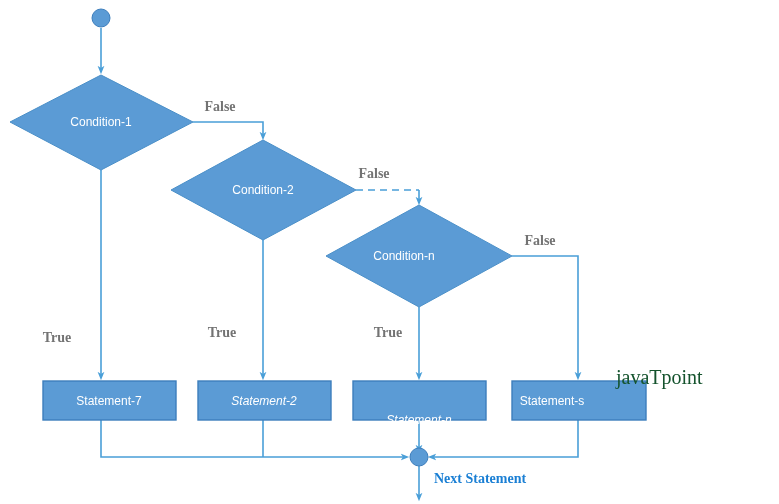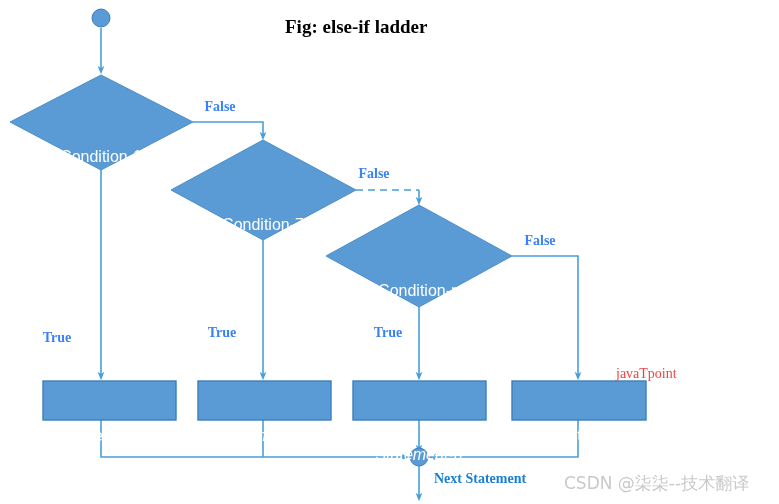--- a/index.html
+++ b/index.html
@@ -19,29 +19,28 @@
     position: absolute;
     left: 0;
     top: 0;
     width: 779px;
     height: 504px;
   }
   .node-label {
     position: absolute;
     color: #ffffff;
     font-family: "Liberation Sans", sans-serif;
-    font-size: 16px;
+    font-size: 12px;
     white-space: nowrap;
     transform: translate(-50%, -50%);
     pointer-events: none;
-    margin-top: 35px;
   }
   .edge-label {
     position: absolute;
-    color: #3b82f6;
+    color: #737373;
     font-family: "Liberation Serif", serif;
     font-weight: bold;
     font-size: 14px;
     white-space: nowrap;
     transform: translate(-50%, -50%);
   }
   #diagram-title {
     position: absolute;
     left: 285px;
     top: 16px;
@@ -59,23 +58,23 @@
     font-family: "Liberation Serif", serif;
     font-weight: bold;
     font-size: 14px;
     white-space: nowrap;
     text-align: right;
   }
   #javatpoint-watermark {
     position: absolute;
     left: 616px;
     top: 366px;
-    color: #ef4444;
+    color: #14532d;
     font-family: "Liberation Serif", serif;
-    font-size: 14px;
+    font-size: 20px;
     white-space: nowrap;
   }
   #csdn-watermark {
     position: absolute;
     left: 564px;
     top: 472px;
     color: #c9c9c9;
     font-family: "DejaVu Sans", sans-serif;
     font-size: 17px;
     white-space: nowrap;
@@ -127,37 +126,35 @@
     <polygon points="419,205 512,256 419,307 326,256" fill="#5b9bd5" stroke="#4a8fc8" stroke-width="1"></polygon>
 
     <rect x="43" y="381" width="133" height="39" fill="#5b9bd5" stroke="#3d7ebc" stroke-width="1.4"></rect>
     <rect x="198" y="381" width="133" height="39" fill="#5b9bd5" stroke="#3d7ebc" stroke-width="1.4"></rect>
     <rect x="353" y="381" width="133" height="39" fill="#5b9bd5" stroke="#3d7ebc" stroke-width="1.4"></rect>
     <rect x="512" y="381" width="134" height="39" fill="#5b9bd5" stroke="#3d7ebc" stroke-width="1.4"></rect>
 
     <circle cx="419" cy="457" r="9" fill="#5b9bd5" stroke="#3d7ebc" stroke-width="1"></circle>
   </svg>
 
-  <div id="diagram-title">Fig: else-if ladder</div>
 
   <div class="node-label" style="left:101px; top:122px;">Condition-1</div>
-  <div class="node-label" style="left:263px; top:190px;">Condition-7</div>
-  <div class="node-label" style="left:419px; top:256px;">Condition-n</div>
+  <div class="node-label" style="left:263px; top:190px;">Condition-2</div>
+  <div class="node-label" style="left:404px; top:256px;">Condition-n</div>
 
   <div class="node-label" style="left:109px; top:401px;">Statement-7</div>
   <div class="node-label" style="left:264px; top:401px;font-style:italic;">Statement-2</div>
   <div class="node-label" style="left:419px; top:420px;font-style:italic;">Statement-n</div>
   <div class="node-label" style="left:552px; top:401px;">Statement-s</div>
 
   <div class="edge-label" style="left:220px; top:107px;">False</div>
   <div class="edge-label" style="left:374px; top:174px;">False</div>
   <div class="edge-label" style="left:540px; top:241px;">False</div>
 
   <div class="edge-label" style="left:57px; top:338px;">True</div>
   <div class="edge-label" style="left:222px; top:333px;">True</div>
   <div class="edge-label" style="left:388px; top:333px;">True</div>
 
   <div id="next-statement-label">Next Statement</div>
 
   <div id="javatpoint-watermark">javaTpoint</div>
-  <div id="csdn-watermark">CSDN @柒柒--技术翻译</div>
 
 </div>
 
 </body></html>

